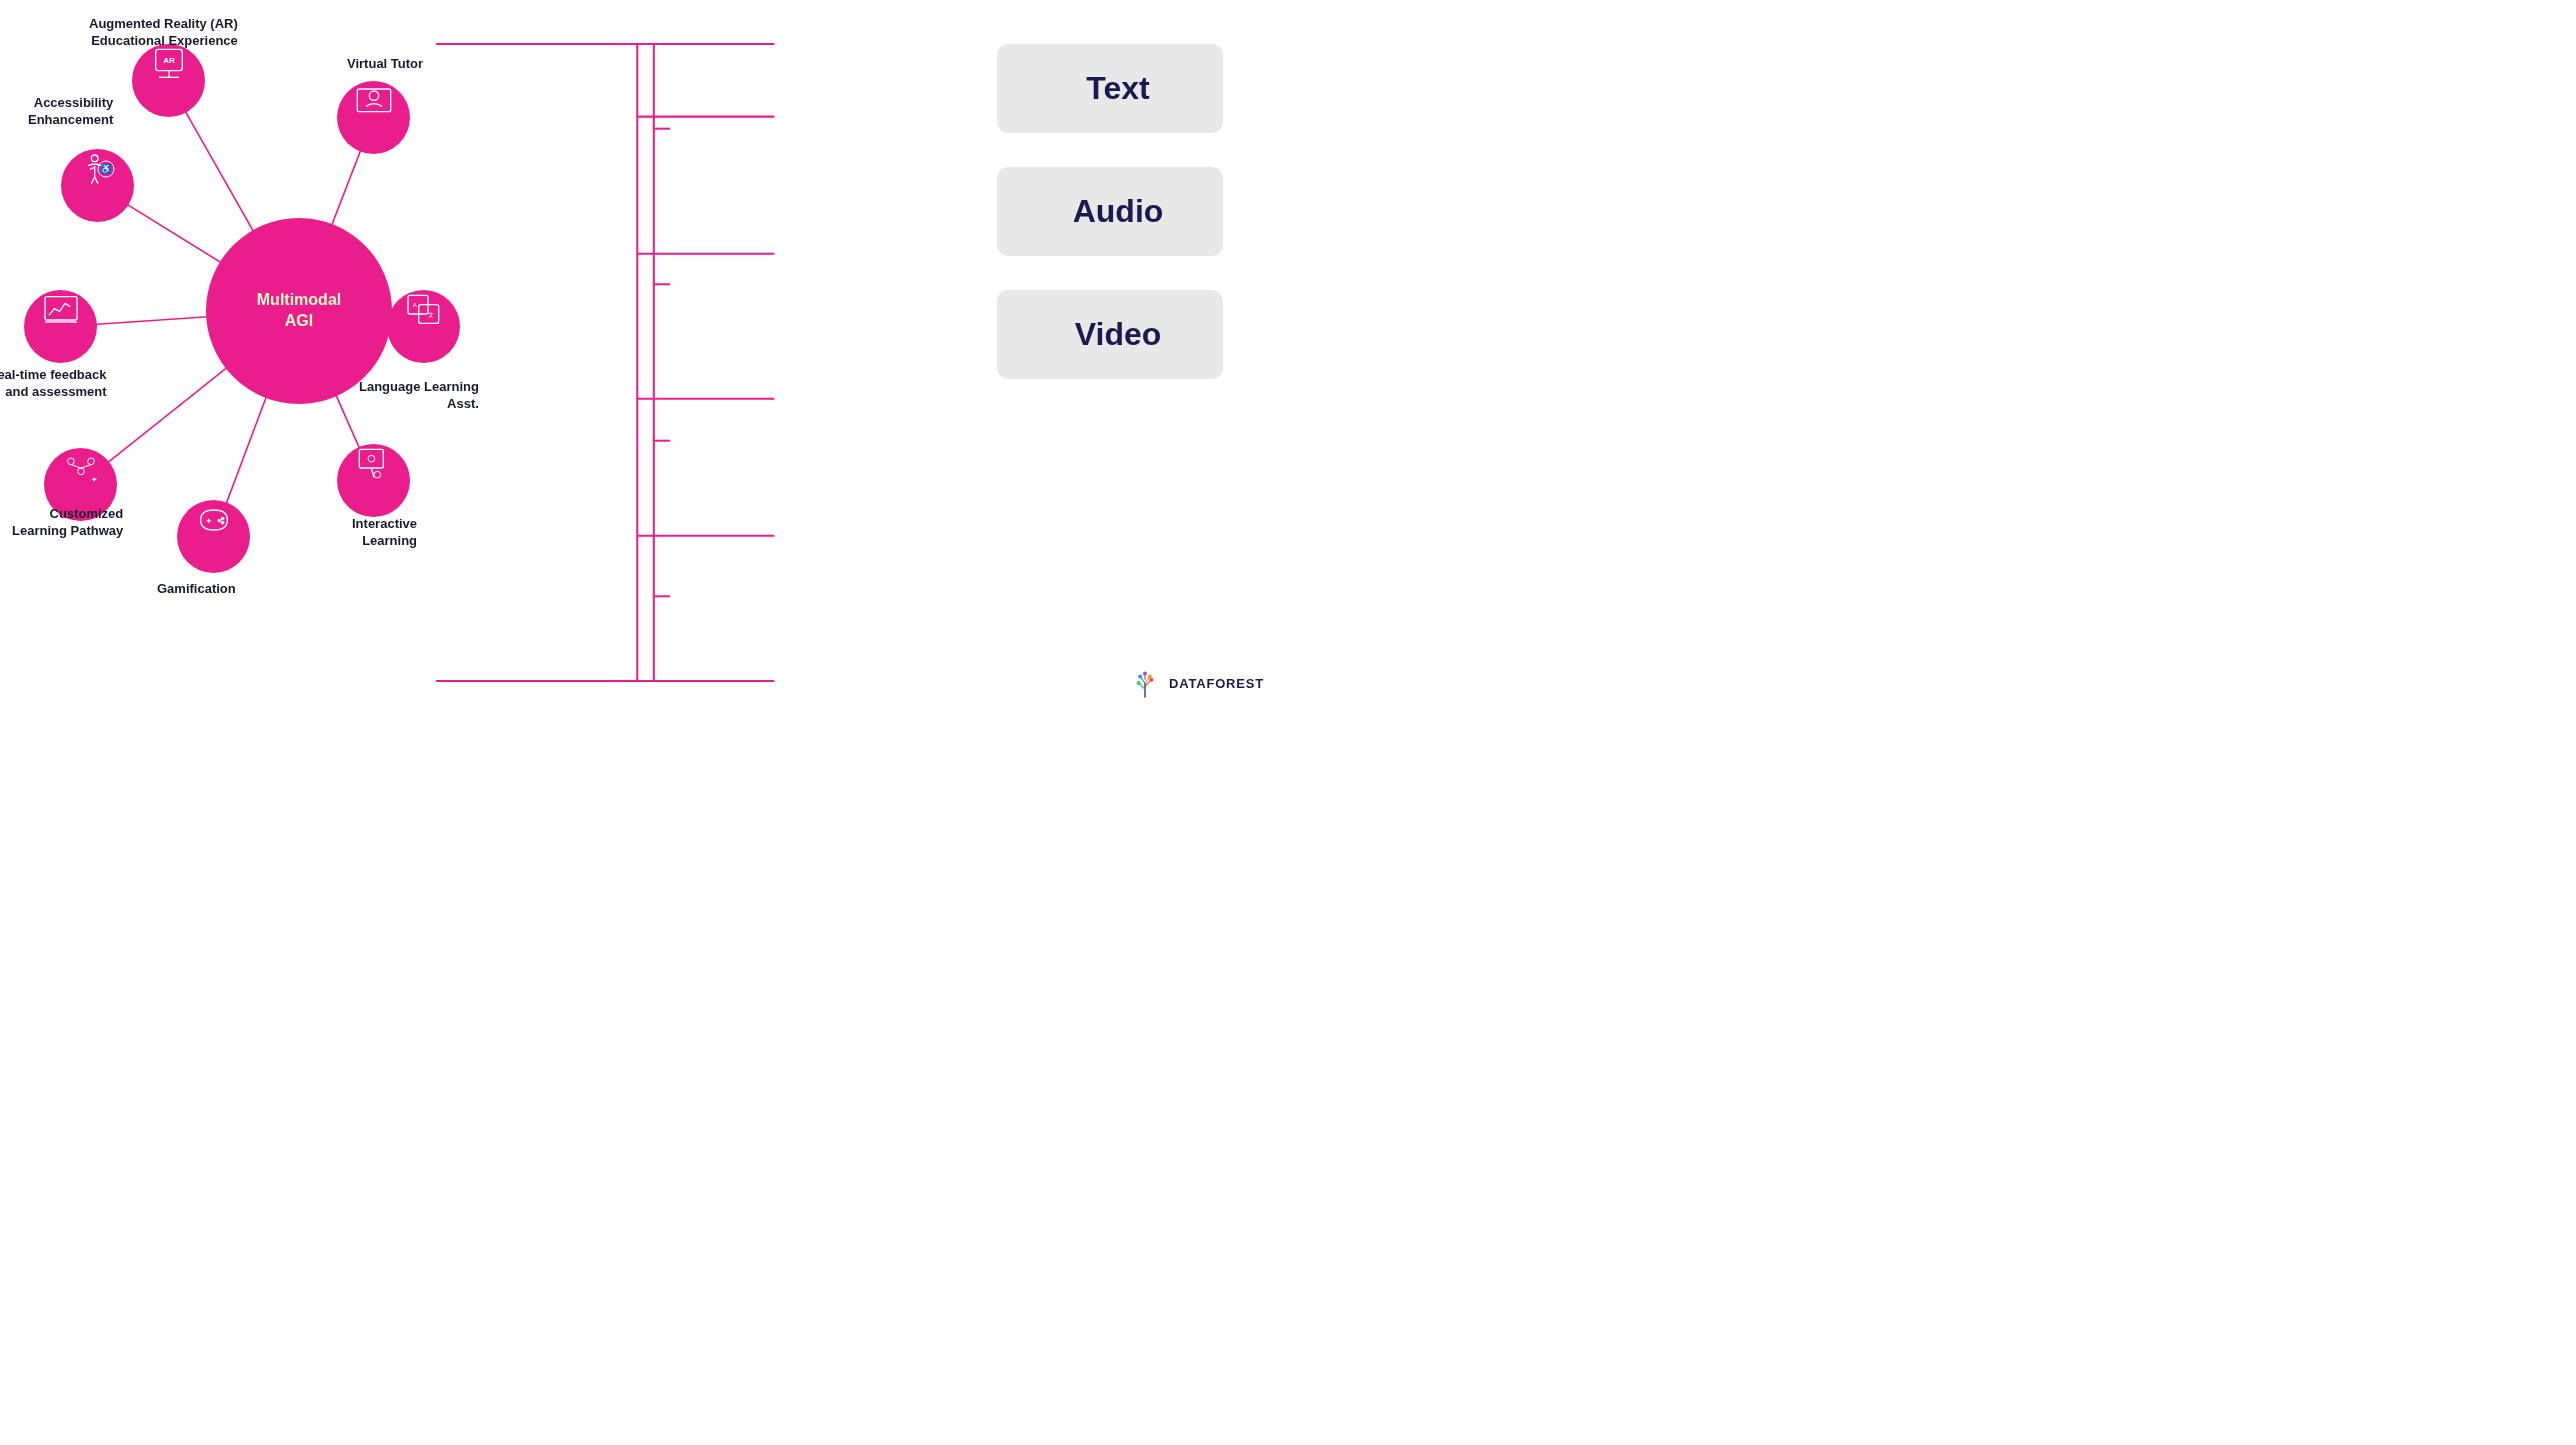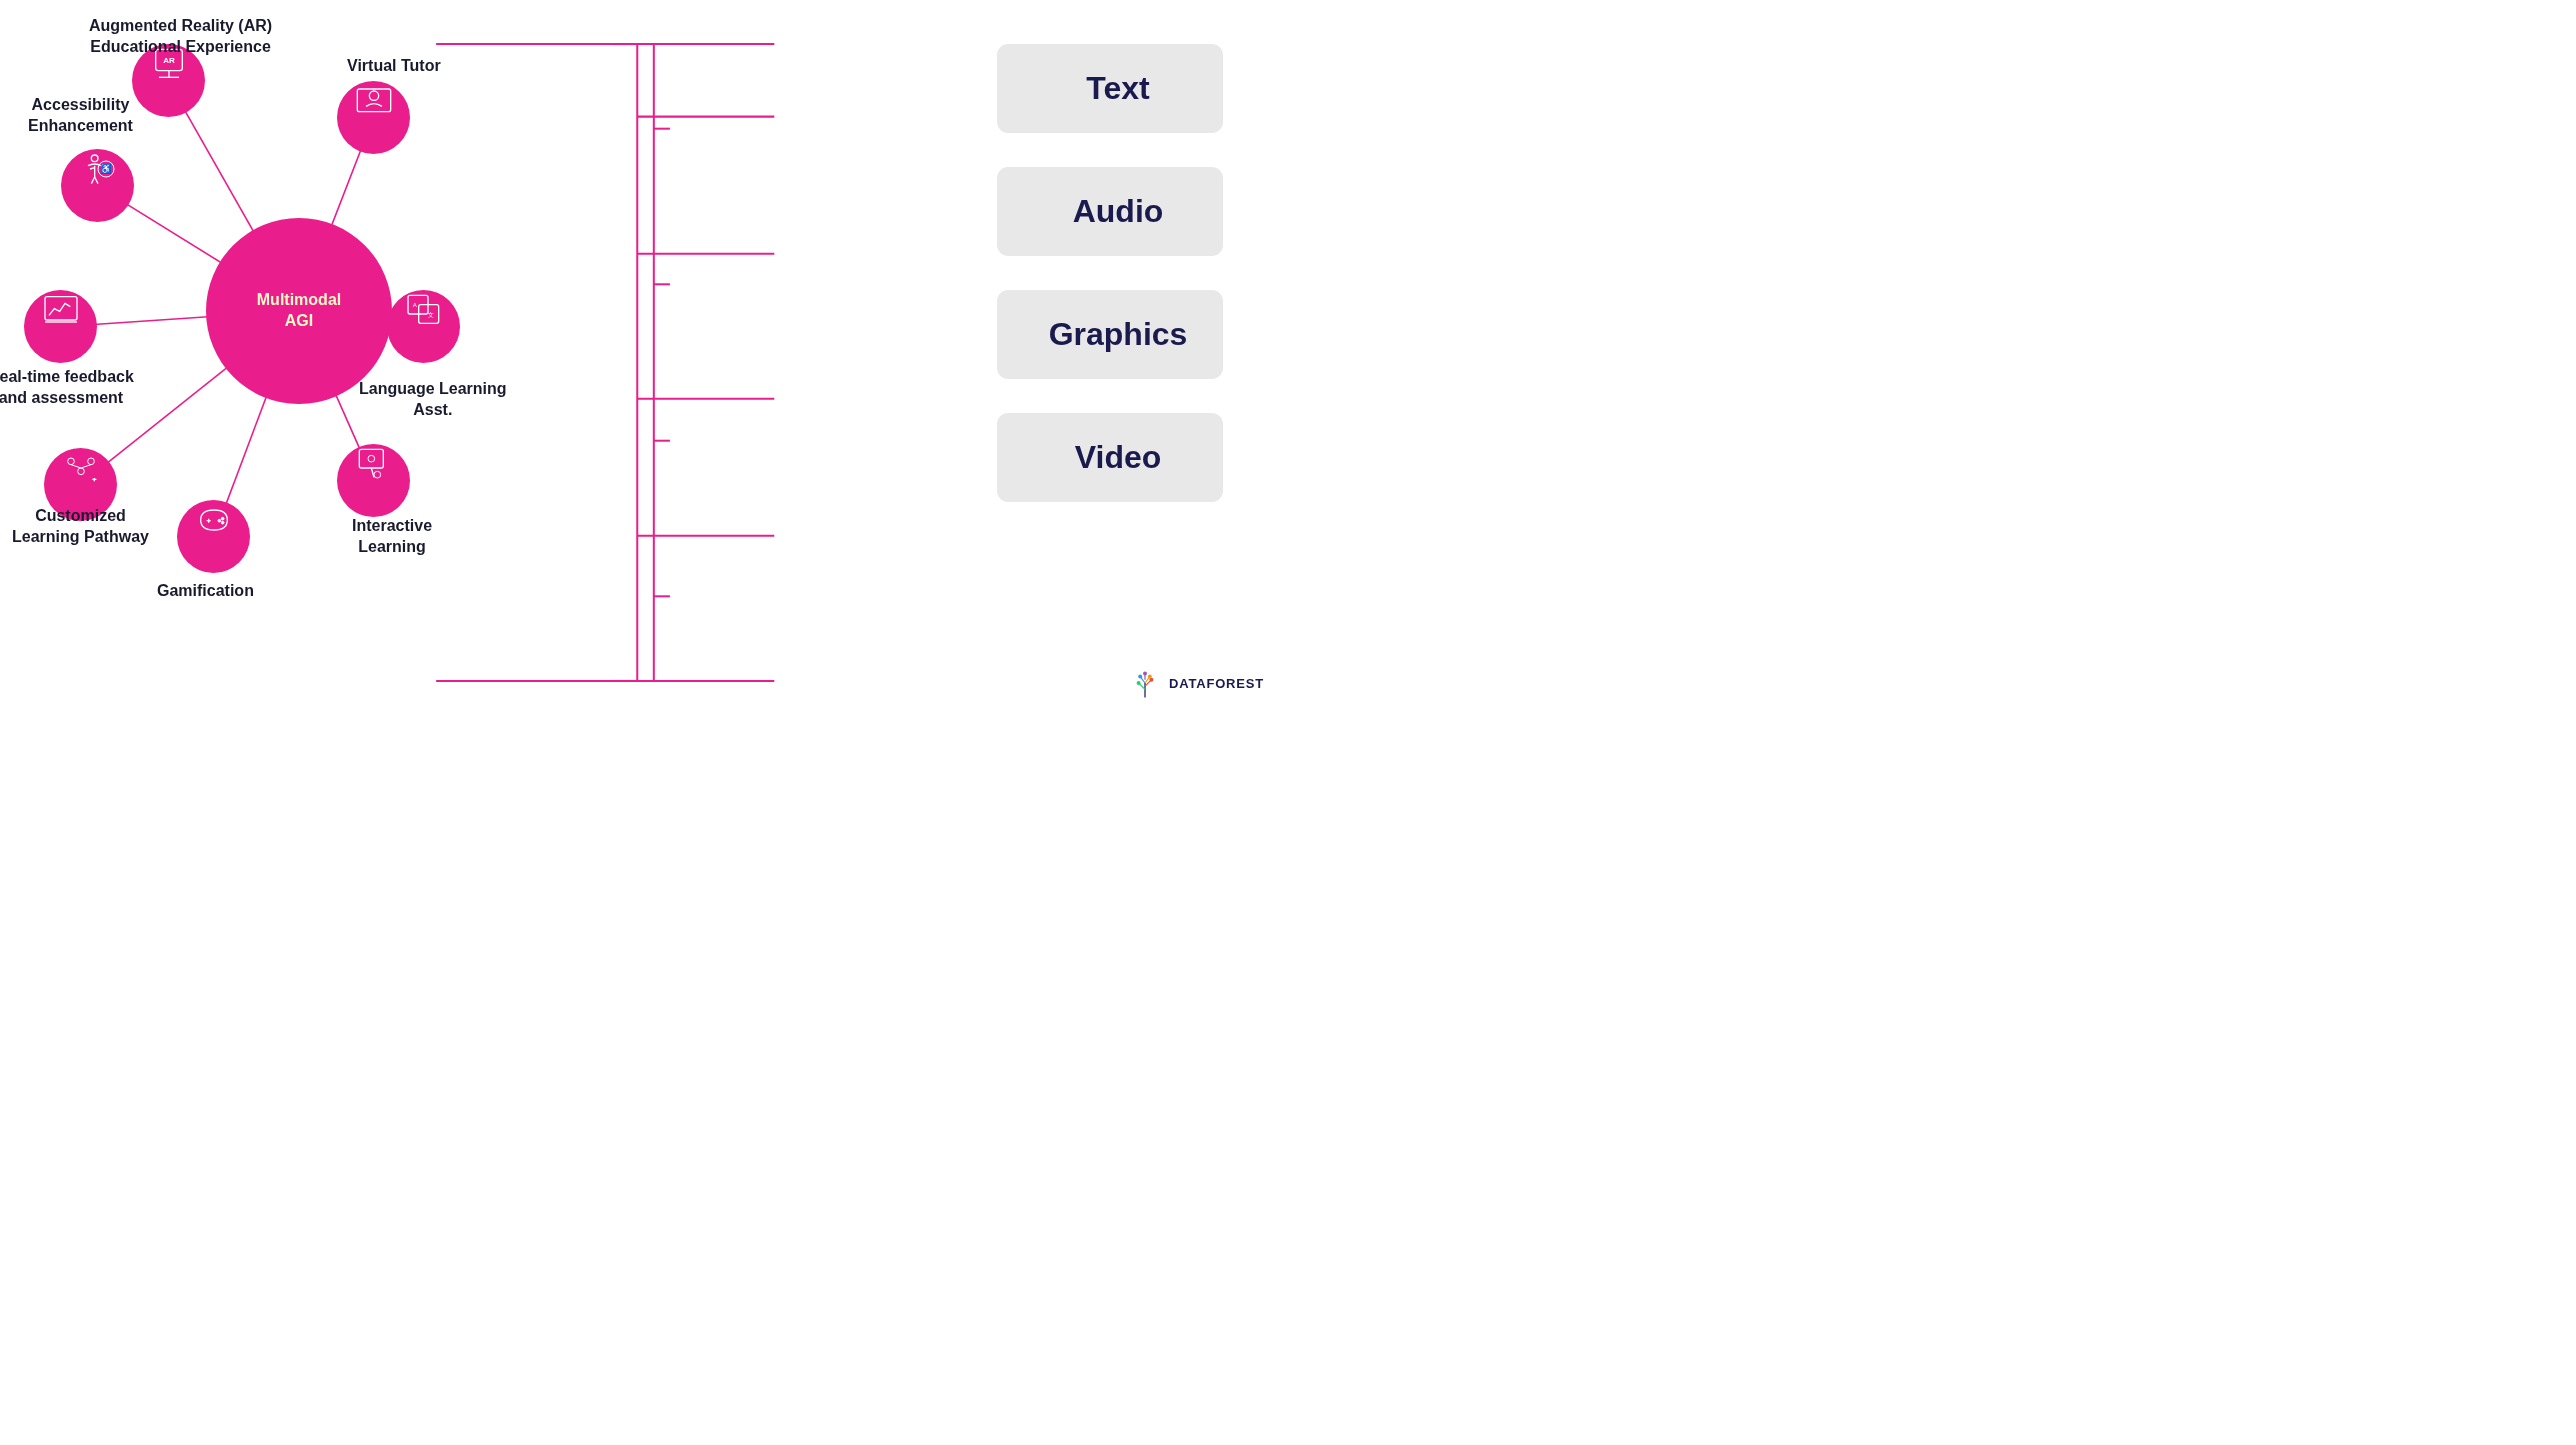--- a/index.html
+++ b/index.html
@@ -58,24 +58,24 @@
     .satellite svg {
       width: 40px;
       height: 40px;
       fill: none;
       stroke: white;
       stroke-width: 1.5;
     }
 
     .satellite-label {
       position: absolute;
-      font-size: 16px;
+      font-size: 13px;
       font-weight: 600;
       color: #1a1a2e;
-      text-align: center;
+      text-align: right;
       line-height: 1.3;
       z-index: 10;
     }
 
     
     
     .sat-ar { left: 132px; top: 44px; }
     .sat-ar-label { left: 89px; top: 16px; }
 
     
@@ -317,23 +317,20 @@
     <path d="M 0 10 C 20 10 30 10 30 10" stroke="#e91e8c" stroke-width="2.5" fill="none"></path>
     <path d="M 0 800 C 20 800 30 800 30 800" stroke="#e91e8c" stroke-width="2.5" fill="none"></path>
   </svg>
 
   <div class="data-boxes">
     <div class="data-box">
       <span class="data-box-text">Text</span>
     </div>
     <div class="data-box">
       <span class="data-box-text">Audio</span>
-    </div>
-    <div class="data-box">
-      <span class="data-box-text">Graphics</span>
     </div>
     <div class="data-box">
       <span class="data-box-text">Video</span>
     </div>
   </div>
 
   <div class="logo-area">
     <svg width="32" height="32" viewBox="0 0 40 40" xmlns="http://www.w3.org/2000/svg">
 
       <line x1="20" y1="38" x2="20" y2="20" stroke="#4a4a8a" stroke-width="2"></line>

